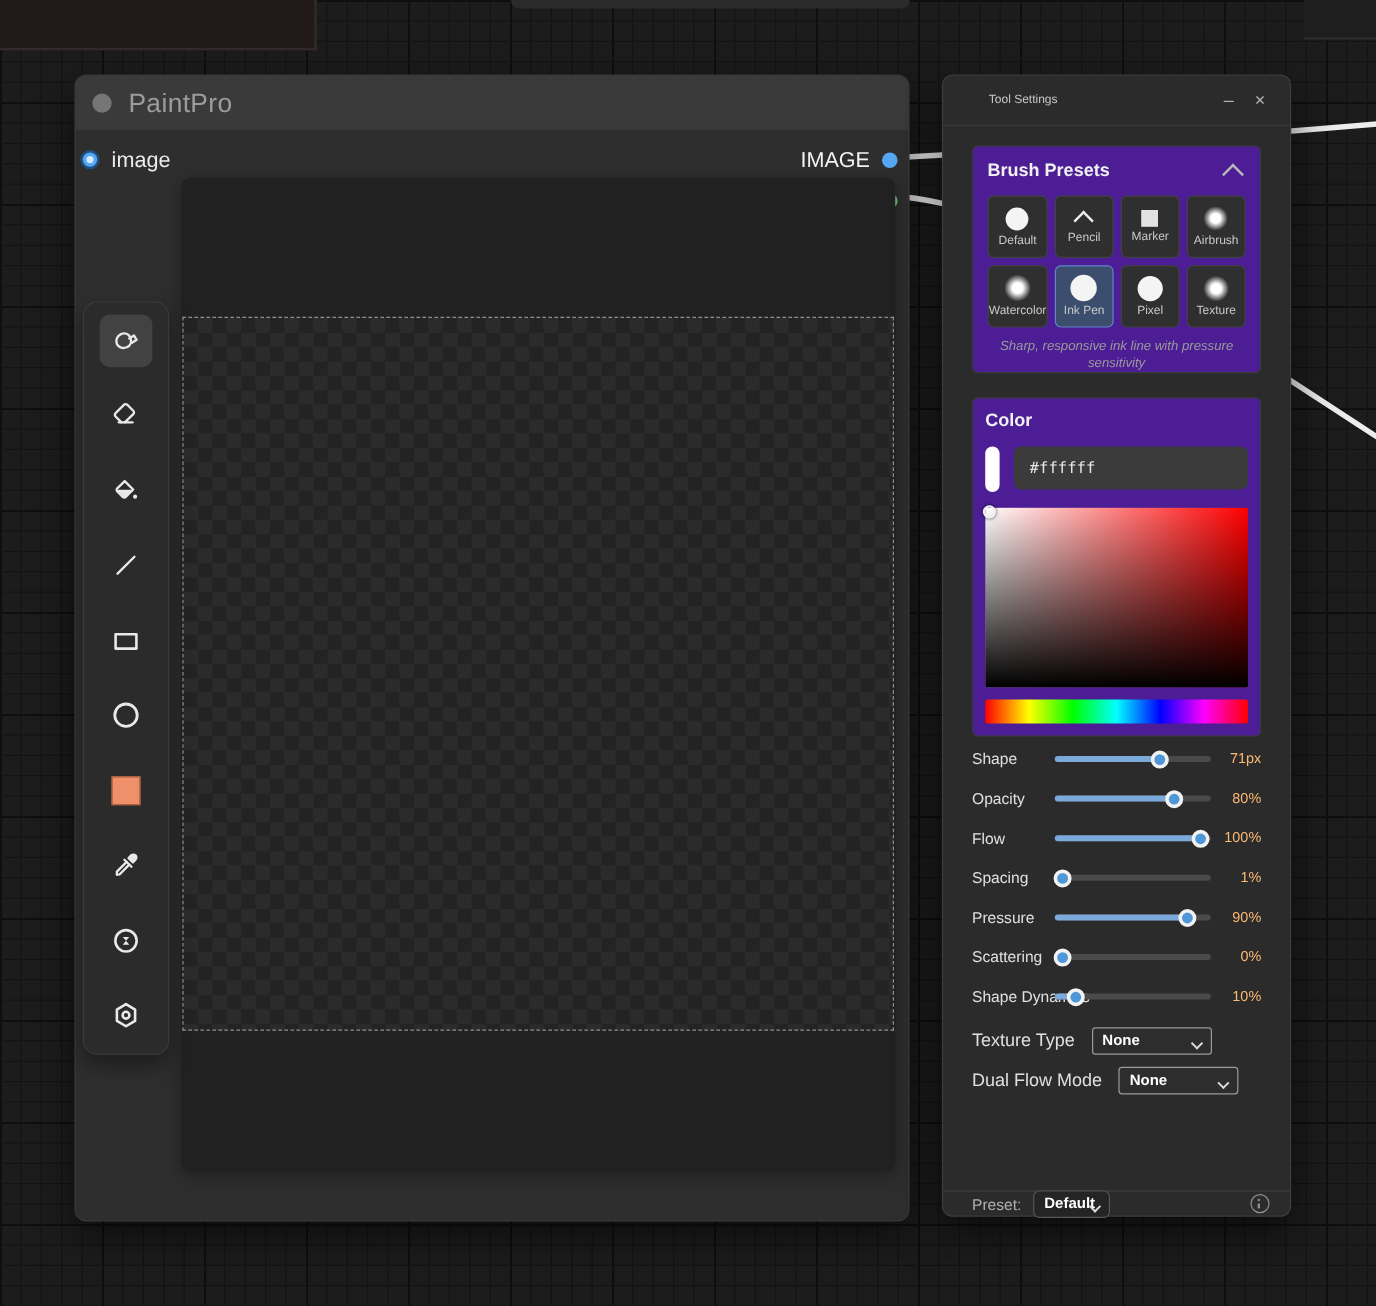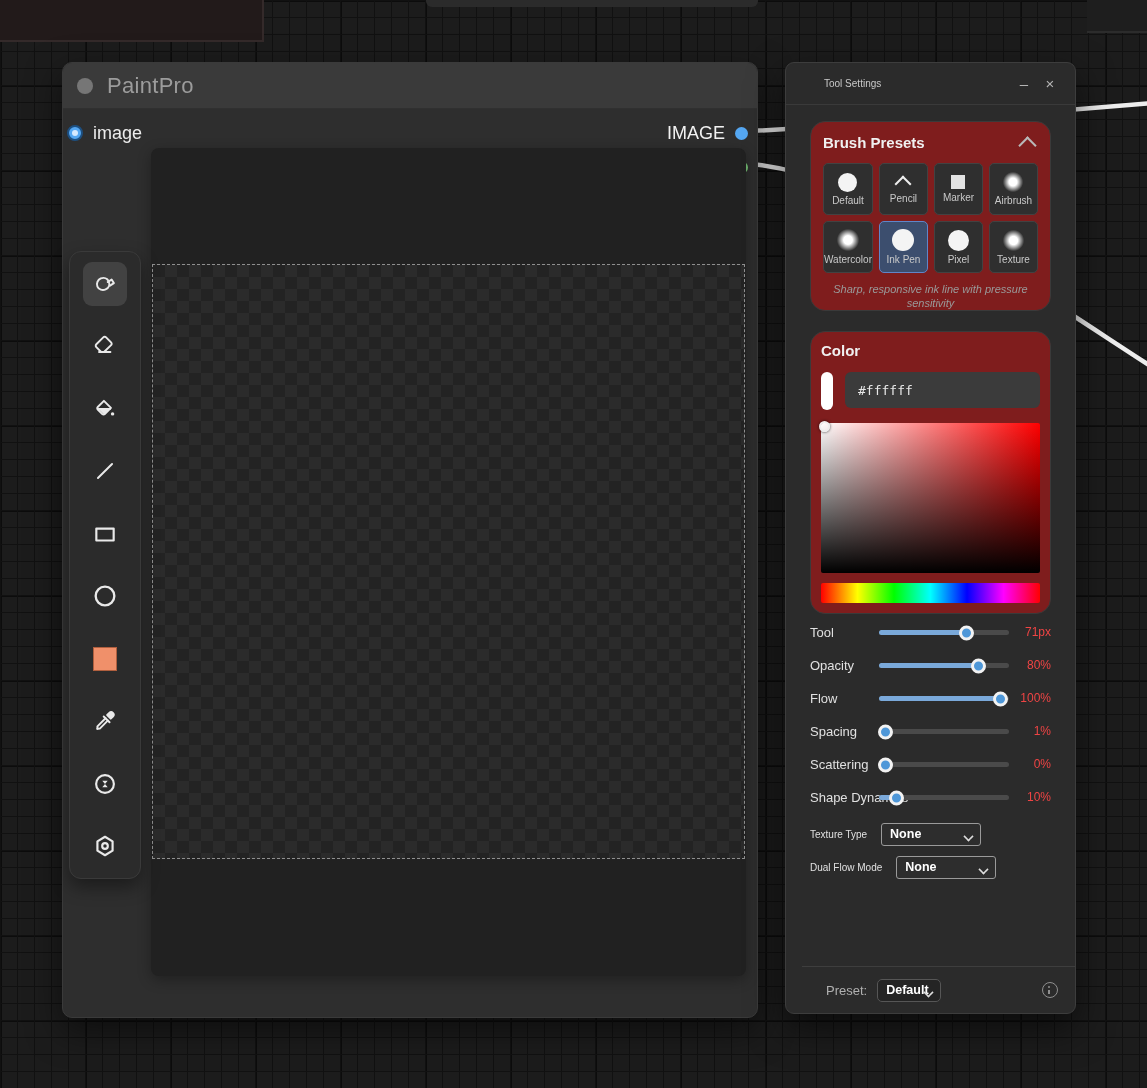--- a/index.html
+++ b/index.html
@@ -73,21 +73,21 @@
     box-shadow:0 14px 36px rgba(0,0,0,.6); }
   .panel-header { height:42px; display:flex; align-items:center;
     padding:0 14px 0 38px; border-bottom:1px solid #3a3a3a; }
   .panel-title { font-size:10px; color:#c9c9c9; }
   .win-btn { margin-left:auto; width:22px; height:22px; background:transparent; border:0;
     color:#b5b5b5; font-size:15px; line-height:22px; text-align:center; cursor:pointer; }
   .win-btn.close { margin-left:4px; }
 
   .panel-content { padding:16px 24px 0 24px; }
 
-  .section-box { background:#7f1d1d; border:1px solid #3a3a3a; border-radius:15px; padding:12px; }
+  .section-box { background:#4c1d95; border:1px solid #3a3a3a; border-radius:5px; padding:12px; }
   .section-box.presets { height:190px; }
   .box-title-row { display:flex; align-items:center; }
   .box-title { font-size:15px; font-weight:bold; color:#f0f0f0; }
   .collapse-btn { margin-left:auto; background:none; border:0; cursor:pointer; width:22px; height:16px; }
   .collapse-btn::before { content:''; display:block; width:11px; height:11px; margin:4px auto 0;
     border-left:2px solid #b9b9b9; border-top:2px solid #b9b9b9; transform:rotate(45deg); }
 
   .preset-grid { margin-top:12px; display:grid; grid-template-columns:repeat(4,1fr); gap:6px; }
   .preset { height:52px; background:#2f2f2f; border:1px solid #424242; border-radius:5px;
     display:flex; flex-direction:column; align-items:center; justify-content:center; gap:3px; cursor:pointer; }
@@ -120,31 +120,31 @@
   .slider-row { position:relative; height:33px; }
   .slider-label { position:absolute; left:0; top:0; line-height:33px; font-size:13px;
     color:#e0e0e0; white-space:nowrap; }
   .slider-track { position:absolute; left:69px; top:14px; width:130px; height:5px;
     background:#4a4a4a; border-radius:3px; cursor:pointer; }
   .slider-fill { position:absolute; left:0; top:0; height:5px; width:var(--pct);
     background:var(--slider-fill); border-radius:3px; }
   .slider-thumb { position:absolute; top:50%; left:var(--pct); transform:translate(-8px,-50%);
     width:15px; height:15px; border-radius:50%; background:var(--slider-thumb);
     border:3px solid #f2f2f2; cursor:grab; }
-  .slider-value { position:absolute; right:0; top:0; line-height:33px; font-size:12px; color:#ef4444; }
+  .slider-value { position:absolute; right:0; top:0; line-height:33px; font-size:12px; color:#fdba74; }
 
   .dd-row { margin-top:7px; height:26px; display:flex; align-items:center; gap:14px; }
-  .dd-label { font-size:10px; color:#e0e0e0; }
+  .dd-label { font-size:15px; color:#e0e0e0; }
   .fake-select { position:relative; width:100px; height:23px; background:#2d2d2d;
     border:1px solid #9a9a9a; border-radius:3px; font-size:12.5px; font-weight:bold; color:#fff;
     line-height:21px; padding:0 20px 0 8px; cursor:pointer; }
   .fake-select::after { content:''; position:absolute; right:7px; top:8px; width:7px; height:7px;
     border-left:2px solid #ddd; border-bottom:2px solid #ddd; transform:rotate(-45deg) scale(.8); }
 
-  .panel-footer { position:absolute; left:16px; right:0; bottom:0; height:47px;
+  .panel-footer { position:absolute; left:0; right:0; bottom:0; height:21px;
     border-top:1px solid #3e3e3e; display:flex; align-items:center; padding:0 17px 0 24px; }
   .footer-label { font-size:13px; color:#b0b0b0; }
   .fake-select.preset-select { width:64px; margin-left:10px; background:#242424;
     border:1px solid #565656; border-radius:5px; font-size:12.5px; }
   .info-icon { margin-left:auto; width:16px; height:16px; border-radius:50%;
     border:1.5px solid #8f8f8f; position:relative; cursor:pointer; background:none; }
   .info-icon::before { content:''; position:absolute; left:5.3px; top:3px; width:2px; height:2px;
     border-radius:50%; background:#8f8f8f; }
   .info-icon::after { content:''; position:absolute; left:5.3px; top:6.5px; width:2px; height:4px;
     background:#8f8f8f; }
@@ -298,21 +298,21 @@
         <input class="hex-input" value="#ffffff" style="">
       </div>
       <div class="sv-gradient">
         <div class="sv-cursor"></div>
       </div>
       <div class="hue-bar"></div>
     </div>
 
     <div class="sliders" id="sliders">
         <div class="slider-row">
-     <div class="slider-label">Tool</div>
+     <div class="slider-label">Shape</div>
      <div class="slider-track" style="--pct:68%">
        <div class="slider-fill"></div>
        <div class="slider-thumb"></div>
      </div>
      <div class="slider-value">71px</div>
    </div>
         <div class="slider-row">
      <div class="slider-label">Opacity</div>
      <div class="slider-track" style="--pct:77%">
        <div class="slider-fill"></div>
@@ -328,20 +328,28 @@
      </div>
      <div class="slider-value">100%</div>
    </div>
         <div class="slider-row">
      <div class="slider-label">Spacing</div>
      <div class="slider-track" style="--pct:5%">
        <div class="slider-fill"></div>
        <div class="slider-thumb"></div>
      </div>
      <div class="slider-value">1%</div>
+   </div>
+        <div class="slider-row">
+     <div class="slider-label">Pressure</div>
+     <div class="slider-track" style="--pct:85%">
+       <div class="slider-fill"></div>
+       <div class="slider-thumb"></div>
+     </div>
+     <div class="slider-value">90%</div>
    </div>
         <div class="slider-row">
      <div class="slider-label">Scattering</div>
      <div class="slider-track" style="--pct:5%">
        <div class="slider-fill"></div>
        <div class="slider-thumb"></div>
      </div>
      <div class="slider-value">0%</div>
    </div>
         <div class="slider-row">

